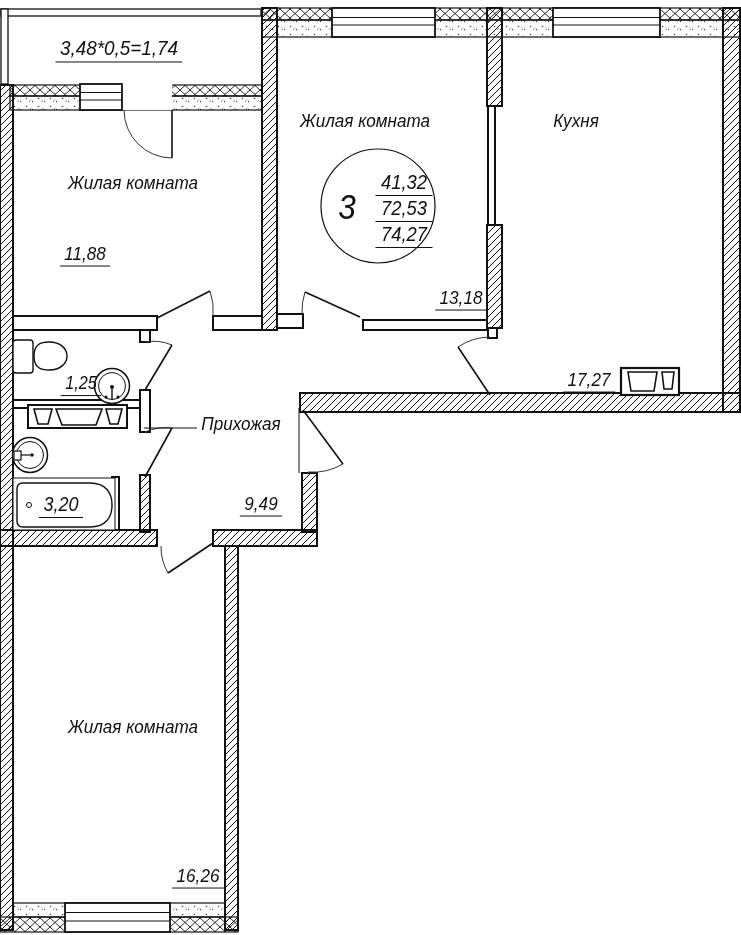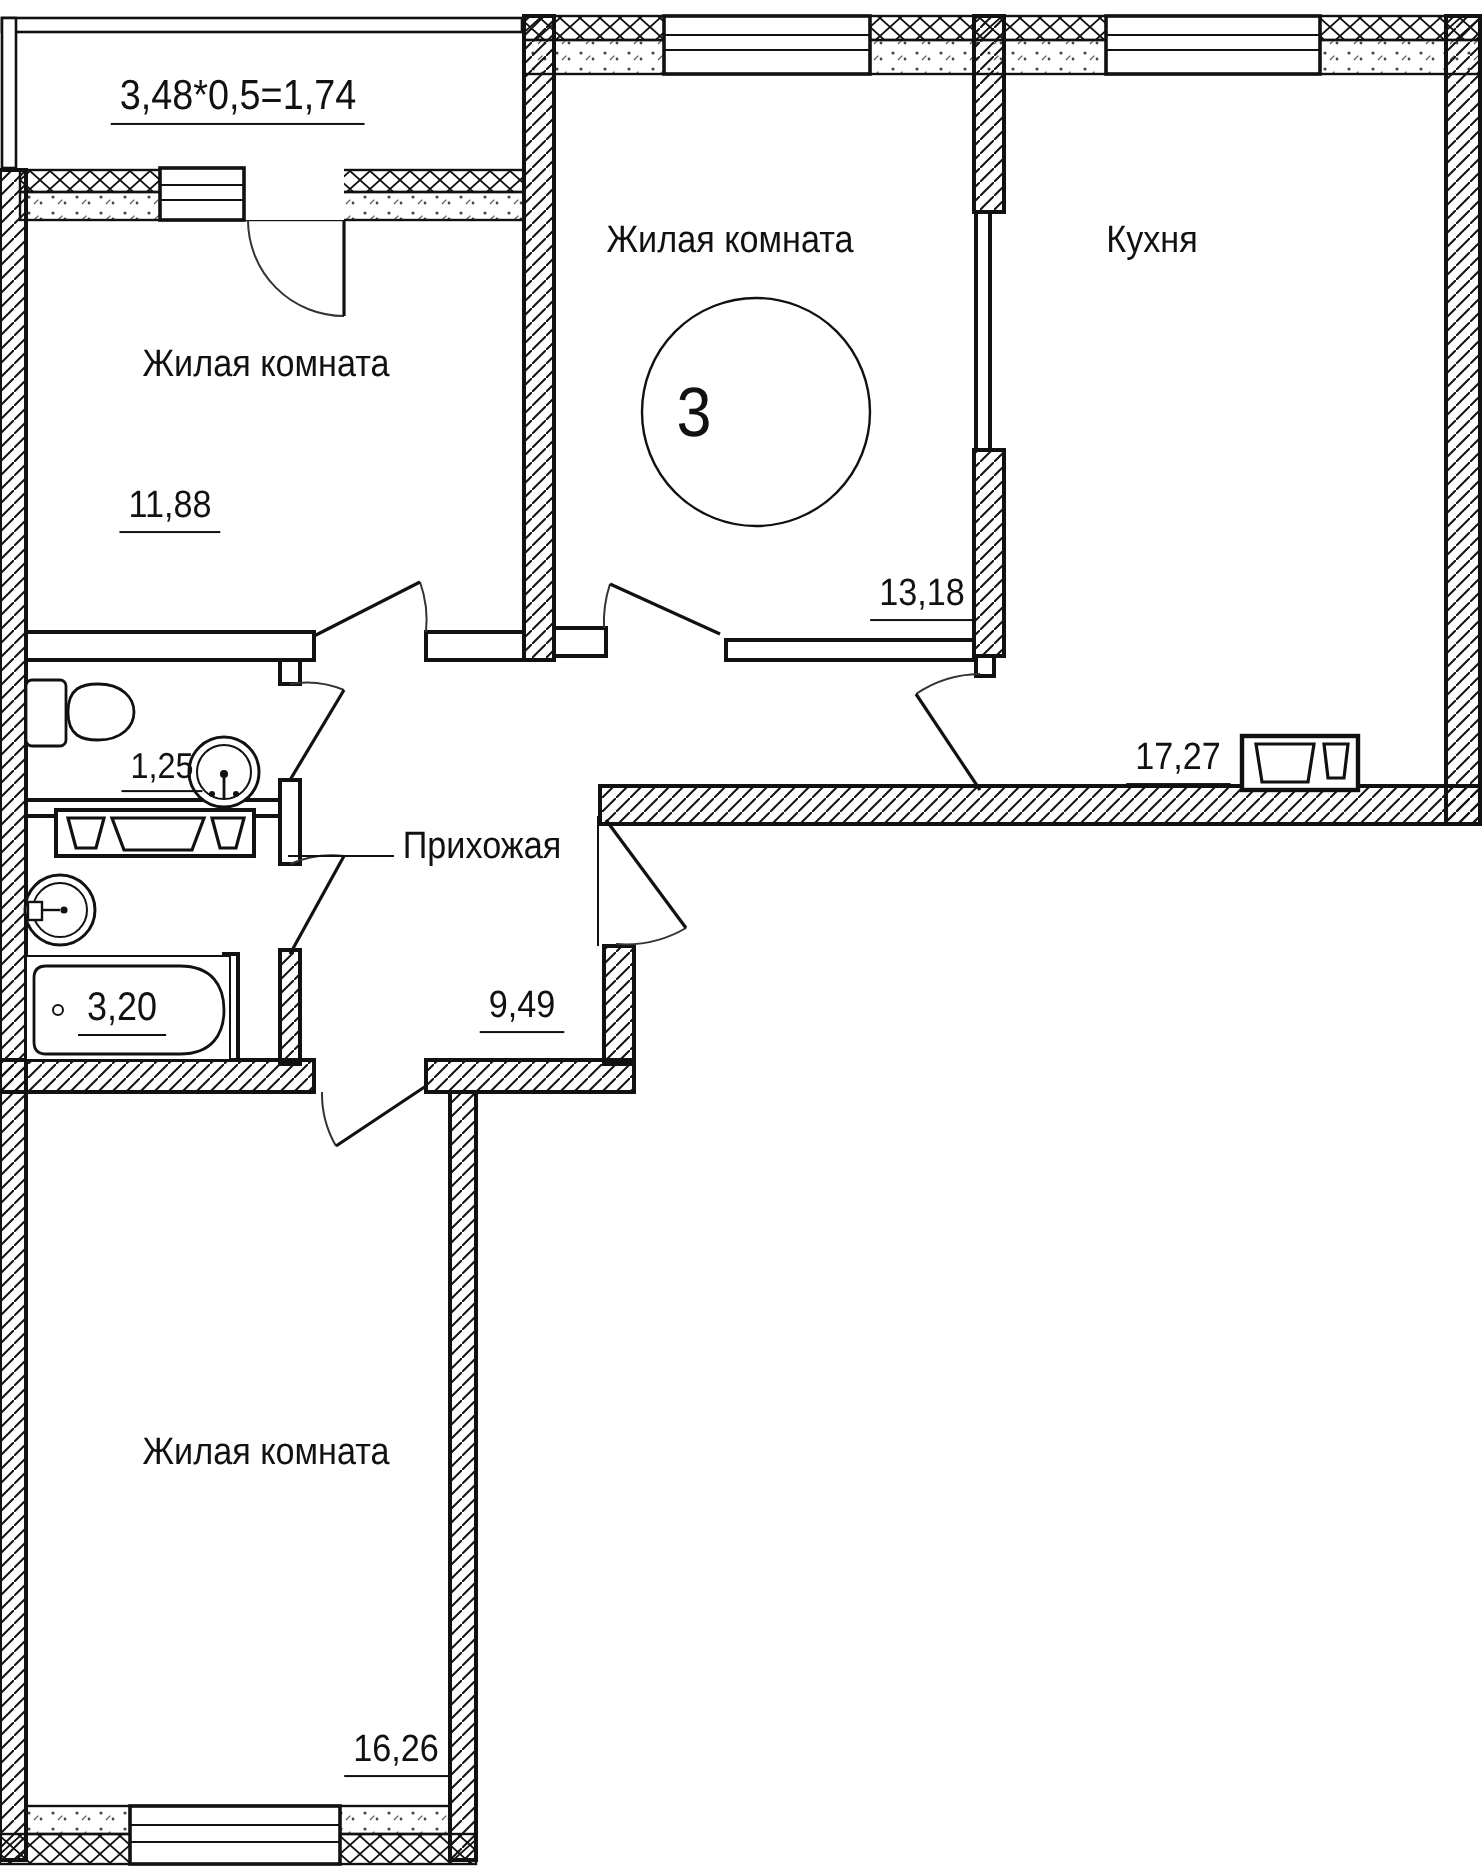--- a/index.html
+++ b/index.html
@@ -1,17 +1,17 @@
 <!DOCTYPE html>
 <html><head>
 <meta charset="utf-8">
 <style>
   html,body{margin:0;padding:0;background:#fff;}
   .plan{position:relative;width:741px;height:935px;background:#fff;overflow:hidden;
-        font-family:"Liberation Sans", sans-serif;color:#111;}
+        font-family:"Liberation Sans", sans-serif;color:#111;font-style:italic;}
   .plan svg{position:absolute;left:0;top:0;}
   .lbl{position:absolute;white-space:nowrap;line-height:1.05;
        transform:translate(-50%,-50%) scaleX(0.9);}
   .u{border-bottom:1.6px solid #111;padding:0 5px 2px;}
   .fs18{font-size:18px;} .fs19{font-size:19px;} .fs20{font-size:20px;} .fs21{font-size:21px;}
   .badge-count{position:absolute;font-size:35px;transform:translate(-50%,-50%) scaleX(0.9);}
   .badge-col{position:absolute;left:404px;top:170px;transform:translateX(-50%);
              display:flex;flex-direction:column;align-items:center;}
   .badge-col .num{font-size:20px;line-height:24px;border-bottom:1.6px solid #111;
                   padding:0 6px 1px;transform:scaleX(0.92);}
@@ -172,14 +172,19 @@
   <div class="lbl fs18 u" style="left:81px;top:385px;">1,25</div>
   <div class="lbl fs20 u" style="left:61px;top:506px;">3,20</div>
 
   <div class="lbl fs19" style="left:241px;top:424px;">Прихожая</div>
   <div class="lbl fs19 u" style="left:261px;top:505px;">9,49</div>
 
   <div class="lbl fs19" style="left:133px;top:727px;">Жилая комната</div>
   <div class="lbl fs19 u" style="left:198px;top:877px;">16,26</div>
 
   <div class="badge-count" style="left:347px;top:207px;">3</div>
+  <div class="badge-col">
+    <div class="num">41,32</div>
+    <div class="num">72,53</div>
+    <div class="num">74,27</div>
+  </div>
 
 </div>
 
 </body></html>

